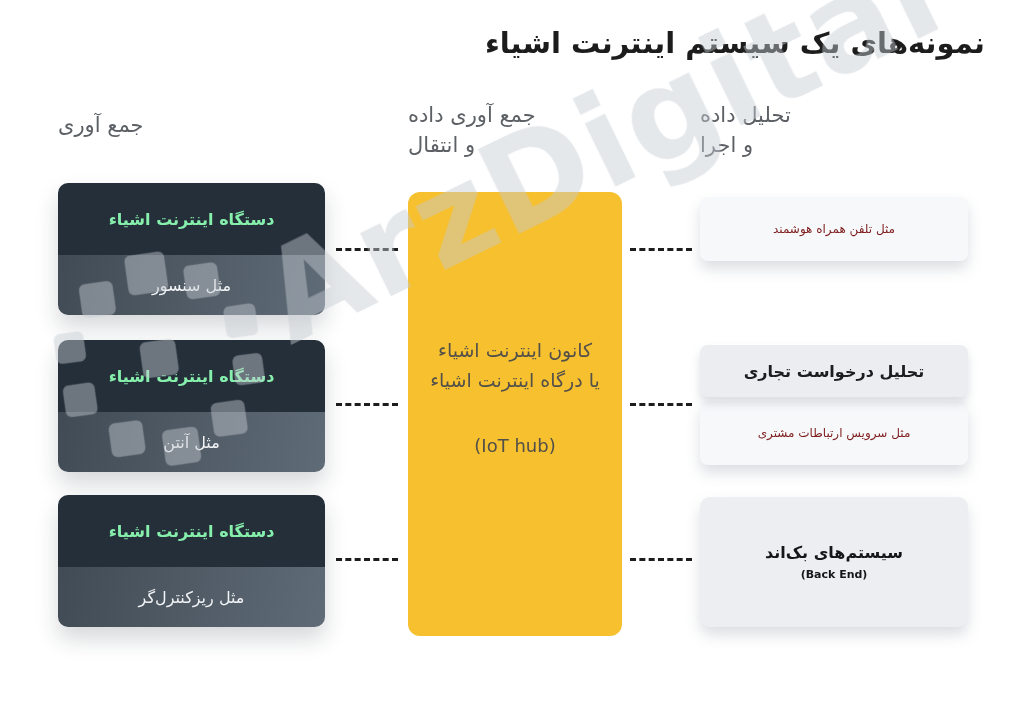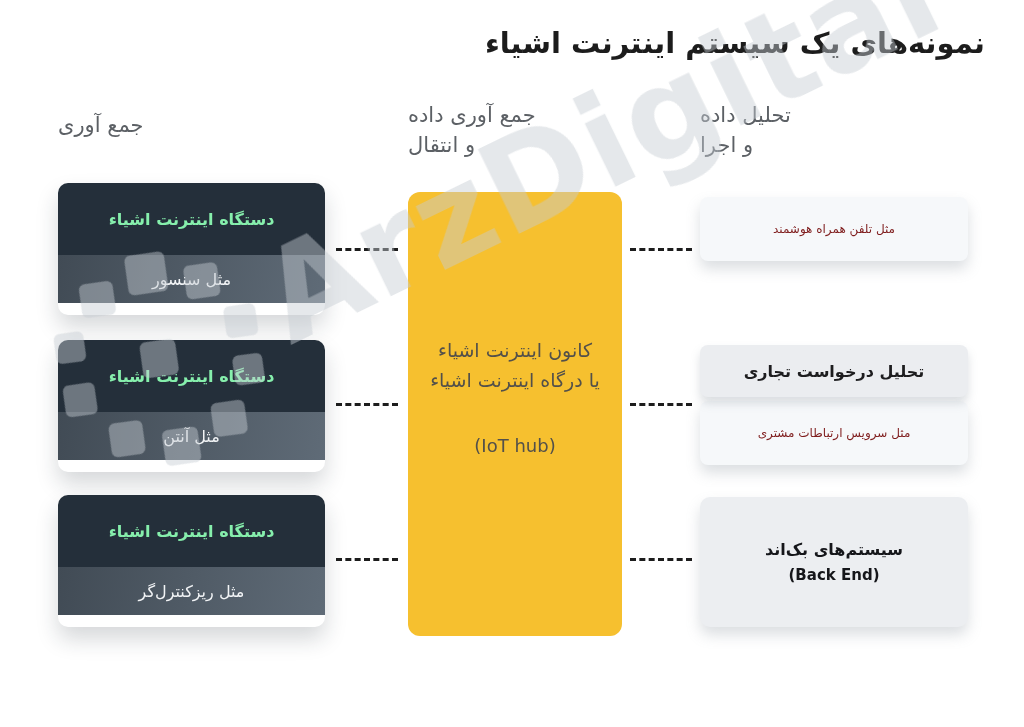--- a/index.html
+++ b/index.html
@@ -33,21 +33,21 @@
   }
   .device-box.d1{ top:183px; }
   .device-box.d2{ top:340px; }
   .device-box.d3{ top:495px; }
   .device-head{
     height:72px; background:#242F3A;
     display:flex; align-items:center; justify-content:center;
     color:#86efac; font-weight:bold; font-size:16px;
   }
   .device-sub{
-    height:48px;
+    height:60px;
     background:linear-gradient(100deg,#414B55 0%,#5F6B77 100%);
     display:flex; align-items:center; justify-content:center;
     color:#f2f4f6; font-size:16px;
   }
 
   
   .hub-box{
     position:absolute; left:408px; top:192px; width:214px; height:444px;
     background:#F6C02F; border-radius:12px; z-index:2;
     display:flex; flex-direction:column; justify-content:center;
@@ -78,21 +78,21 @@
     color:#7f1d1d; font-size:12px; position:relative; z-index:1;
   }
   .right-single{
     position:absolute; left:700px; top:497px; width:268px; height:130px;
     background:#ECEEF1; border-radius:10px; z-index:2;
     box-shadow:0 8px 14px rgba(140,150,160,.30);
     display:flex; flex-direction:column; align-items:center; justify-content:center;
     direction:rtl; text-align:center;
     color:#15161a; font-weight:bold; font-size:16px; line-height:1.7;
   }
-  .right-single .latin{ direction:ltr; font-size:15px; }
+  .right-single .latin{ direction:ltr; font-size:11px; }
 
   
   .dash{
     position:absolute; width:62px; height:0;
     border-top:3px dashed #1d1d1d; z-index:2;
   }
 
   
   .watermark{
     position:absolute; left:55px; top:295px; z-index:5;

